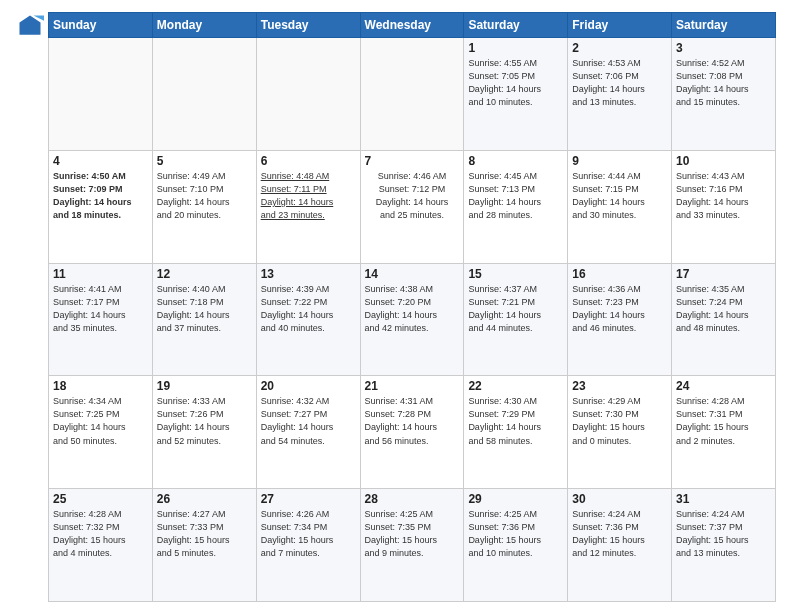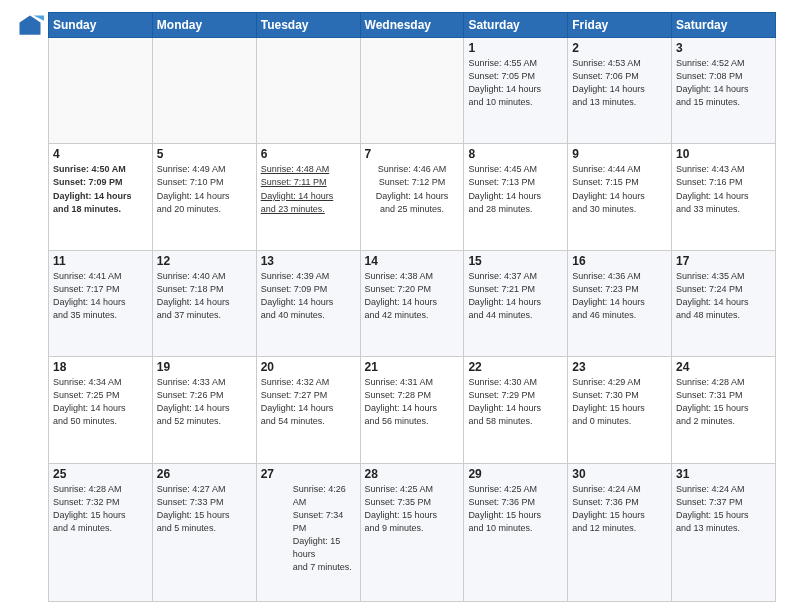--- a/index.html
+++ b/index.html
@@ -228,21 +228,21 @@
           <td>
             <span class="day-num">12</span>
             <div class="day-info" style="white-space: pre-line;">Sunrise: 4:40 AM
 Sunset: 7:18 PM
 Daylight: 14 hours
 and 37 minutes.</div>
           </td>
           <td>
             <span class="day-num">13</span>
             <div class="day-info" style="white-space: pre-line;">Sunrise: 4:39 AM
-Sunset: 7:09 PM
+Sunset: 7:22 PM
 Daylight: 14 hours
 and 40 minutes.</div>
           </td>
           <td>
             <span class="day-num">14</span>
             <div class="day-info" style="white-space: pre-line;">Sunrise: 4:38 AM
 Sunset: 7:20 PM
 Daylight: 14 hours
 and 42 minutes.</div>
           </td>
@@ -329,21 +329,21 @@
           </td>
           <td>
             <span class="day-num">26</span>
             <div class="day-info" style="white-space: pre-line;">Sunrise: 4:27 AM
 Sunset: 7:33 PM
 Daylight: 15 hours
 and 5 minutes.</div>
           </td>
           <td>
             <span class="day-num">27</span>
-            <div class="day-info" style="white-space: pre-line; margin-left: 32px;">Sunrise: 4:26 AM
+            <div class="day-info" style="white-space: pre-line;">Sunrise: 4:26 AM
 Sunset: 7:34 PM
 Daylight: 15 hours
 and 7 minutes.</div>
           </td>
           <td>
             <span class="day-num">28</span>
             <div class="day-info" style="white-space: pre-line;">Sunrise: 4:25 AM
 Sunset: 7:35 PM
 Daylight: 15 hours
 and 9 minutes.</div>

